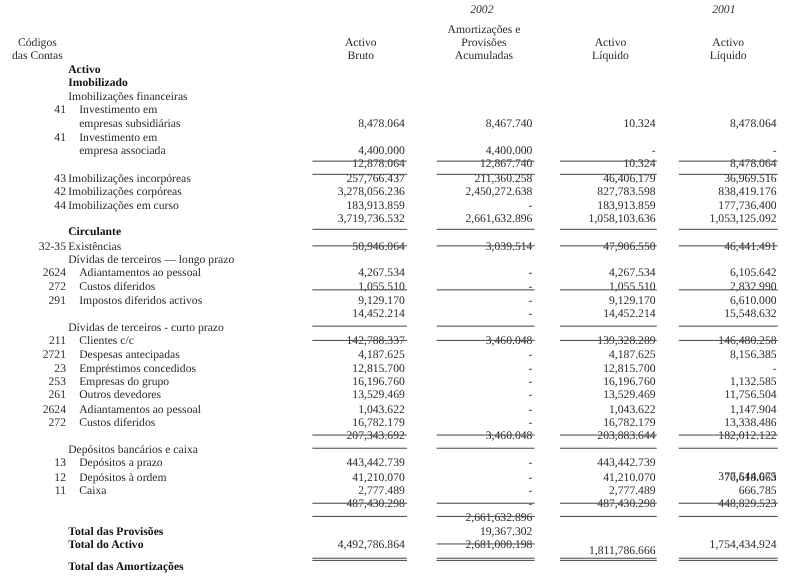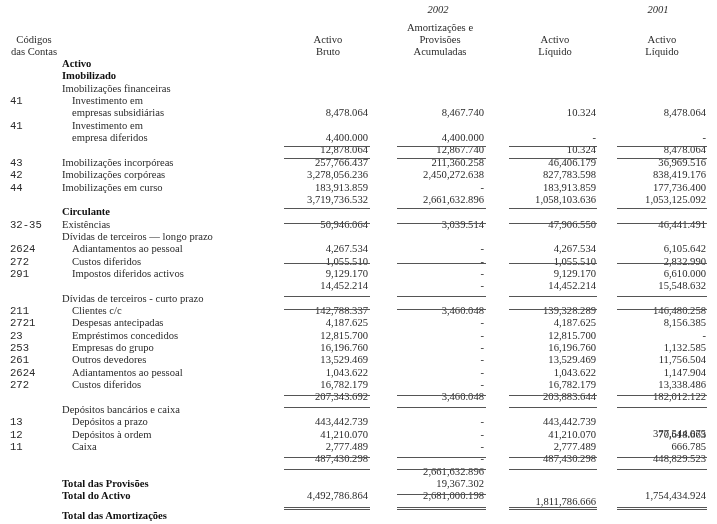--- a/index.html
+++ b/index.html
@@ -4,21 +4,21 @@
 <style>
   html, body { margin: 0; padding: 0; background: #ffffff; }
   body {
     width: 717px; height: 524px; position: relative; overflow: hidden;
     font-family: "Liberation Serif", "DejaVu Serif", serif;
     font-size: 10.6px; color: #2a2a2a;
   }
   .abs { position: absolute; white-space: nowrap; line-height: 12px; }
   .hdr { text-align: center; }
   .year { font-style: italic; }
-  .code { text-align: left; width: 50px; left: 10px; font-family: Liberation Mono, monospace; }
+  .code { text-align: right; width: 50px; left: 10px; }
   .lbl { left: 62px; }
   .lbl.ind { left: 72px; }
   .b { font-weight: bold; color: #111; }
   .num { text-align: right; }
   .c1 { left: 240px; width: 128px; }
   .c2 { left: 392px; width: 92px; }
   .c3 { left: 500px; width: 96px; }
   .c4 { left: 610px; width: 96px; }
   .rule { position: absolute; height: 0; border-top: 1px solid #555; }
   .rule.dbl { border-top: 3px double #555; }
@@ -68,21 +68,21 @@
       <div class="abs num c1" style="top: 107.4px;">8,478.064</div>
       <div class="abs num c2" style="top: 107.4px;">8,467.740</div>
       <div class="abs num c3" style="top: 107.4px;">10.324</div>
       <div class="abs num c4" style="top: 107.4px;">8,478.064</div>
     </div>
     <div>
       <div class="abs code" style="top: 119.75px;">41</div>
       <div class="abs lbl ind" style="top: 119.75px;">Investimento em</div>
     </div>
     <div>
-      <div class="abs lbl ind" style="top: 132.1px;">empresa diferidos</div>
+      <div class="abs lbl ind" style="top: 132.1px;">empresa associada</div>
       <div class="abs num c1" style="top: 132.1px;">4,400.000</div>
       <div class="abs num c2" style="top: 132.1px;">4,400.000</div>
       <div class="abs num c3" style="top: 132.1px;">-</div>
       <div class="abs num c4" style="top: 132.1px;">-</div>
     </div>
     <div>
       <div class="abs num c1" style="top: 144.45px;">12,878.064</div>
       <div class="abs num c2" style="top: 144.45px;">12,867.740</div>
       <div class="abs num c3" style="top: 144.45px;">10.324</div>
       <div class="abs num c4" style="top: 144.45px;">8,478.064</div>

